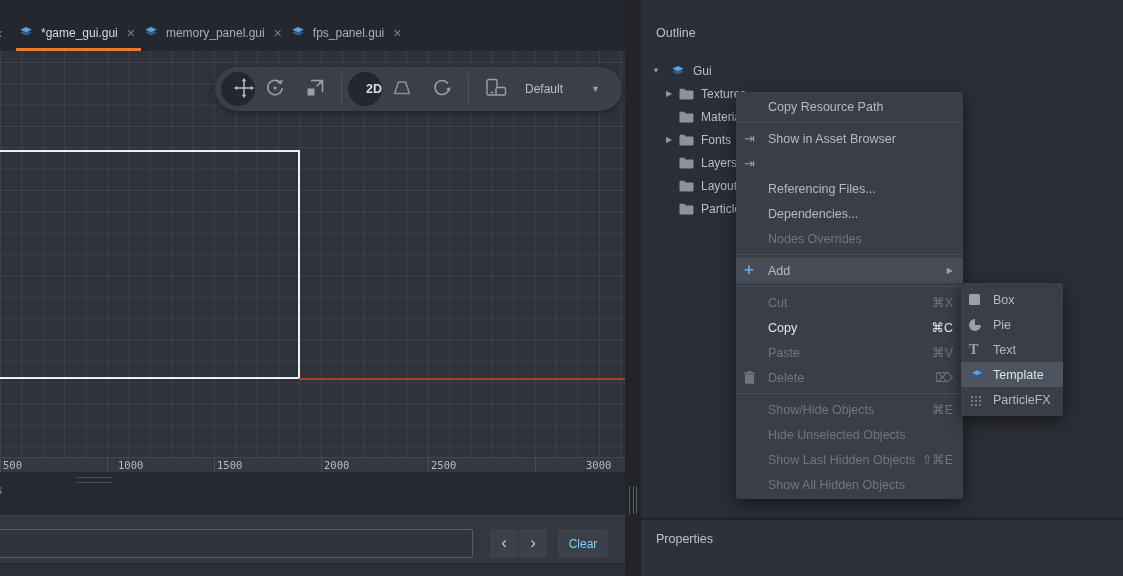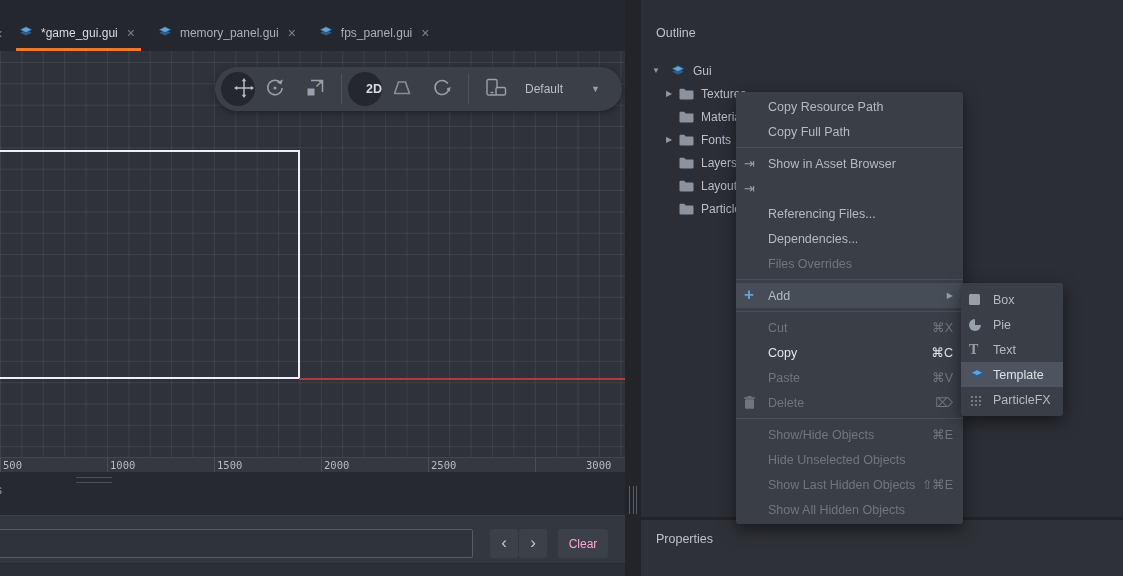--- a/index.html
+++ b/index.html
@@ -5,21 +5,21 @@
   * { margin:0; padding:0; box-sizing:border-box; }
   html,body { background:#17191d; }
   .app {
     position:relative; width:1123px; height:576px; overflow:hidden;
     background:#2b2e35; font-family:"Liberation Sans","DejaVu Sans",sans-serif;
     font-size:12px; color:#b9bfc8; user-select:none;
   }
   
   .left-pane { position:absolute; left:0; top:0; width:625px; height:576px; }
   .tabbar { position:absolute; left:0; top:0; width:625px; height:51px; background:#24272e; }
-  .tabs { position:absolute; left:16px; bottom:0; display:flex; align-items:flex-end; gap:14px; }
+  .tabs { position:absolute; left:16px; bottom:0; display:flex; align-items:flex-end; }
   .tab { display:flex; align-items:center; gap:7px; height:34px; padding:0 4px 0 2px;
          border-bottom:3px solid transparent; cursor:default; }
   .tab.active { border-bottom-color:#e87b30; }
   .tab .tab-label { color:#a9afb8; }
   .tab.active .tab-label { color:#d8dce2; }
   .tab-close { color:#7c828c; font-size:14px; line-height:1; padding:0 2px; }
   .stray-close { position:absolute; left:-6px; top:25px; color:#7c828c; font-size:15px; }
   
   .viewport {
     position:absolute; left:0; top:51px; width:625px; height:406px; background:#2f323a;
@@ -56,21 +56,21 @@
   .search-row { position:absolute; left:0; top:43px; width:625px; height:48px;
     background:#33373e; border-top:1px solid #3c4047; }
   .search-input { position:absolute; left:-20px; top:13px; width:493px; height:29px;
     background:#2f333b; border:1px solid #565c66; border-radius:2px; color:#d0d4da;
     font-family:inherit; font-size:12px; padding:0 8px; outline:none; }
   .nav-btn { position:absolute; top:13px; width:28px; height:29px; background:#3b4049;
     border:none; border-radius:3px; color:#c3c8d0; font-size:17px; line-height:1;
     display:flex; align-items:center; justify-content:center; padding-bottom:3px; }
   .nav-prev { left:490px; } .nav-next { left:519px; }
   .clear-btn { position:absolute; left:558px; top:13px; width:50px; height:29px;
-    background:#3b4049; border:none; border-radius:3px; color:#f9a8d4;
+    background:#3b4049; border:none; border-radius:3px; color:#7dd3fc;
     font-family:inherit; font-size:12px; }
   .console-bottom { position:absolute; left:0; top:91px; width:625px; height:13px;
     background:#2b2f36; border-top:1px solid #24272d; }
   
   .vdivider { position:absolute; left:625px; top:0; width:16px; height:576px; background:#222429; }
   .vdivider-handle { position:absolute; left:4px; top:486px; width:8px; height:28px;
     border-left:1px solid #565c66; border-right:1px solid #565c66; }
   .vdivider-handle::after { content:""; position:absolute; left:3px; top:0; width:1px; height:28px;
     background:#565c66; }
   
@@ -224,21 +224,21 @@
         </span>
       </div>
       <span class="profile-label">Default</span>
       <span class="dropdown-arrow">▼</span>
     </div>
 
     <div class="ruler" id="ruler">
         <div class="ruler-tick" style="left: 0px;"></div>
         <div class="ruler-label" style="left: 3px;">500</div>
         <div class="ruler-tick" style="left: 107px;"></div>
-        <div class="ruler-label" style="left: 110px;">1000</div>
+        <div class="ruler-label" style="left: 118px;">1000</div>
         <div class="ruler-tick" style="left: 214px;"></div>
         <div class="ruler-label" style="left: 217px;">1500</div>
         <div class="ruler-tick" style="left: 321px;"></div>
         <div class="ruler-label" style="left: 324px;">2000</div>
         <div class="ruler-tick" style="left: 428px;"></div>
         <div class="ruler-label" style="left: 431px;">2500</div>
         <div class="ruler-tick" style="left: 535px;"></div>
         <div class="ruler-label" style="left: 538px; margin-left: 48px;">3000</div>
       </div>
 
@@ -327,24 +327,20 @@
     <div class="properties-section">
       <div class="properties-title">Properties</div>
     </div>
   </div>
 
   <div class="context-menu" id="menu">
       <div class="menu-item">
         <span class="menu-icon"></span>
         <span class="menu-label">Copy Resource Path</span>
       </div>
-      <div class="menu-item">
-        <span class="menu-icon"></span>
-        <span class="menu-label">Copy Full Path</span>
-      </div>
       <div class="menu-sep"></div>
       <div class="menu-item">
         <span class="menu-icon">
           <span class="showin-glyph">⇥</span>
         </span>
         <span class="menu-label">Show in Asset Browser</span>
       </div>
       <div class="menu-item">
         <span class="menu-icon">
           <span class="showin-glyph">⇥</span>
@@ -353,21 +349,21 @@
       <div class="menu-item">
         <span class="menu-icon"></span>
         <span class="menu-label">Referencing Files...</span>
       </div>
       <div class="menu-item">
         <span class="menu-icon"></span>
         <span class="menu-label">Dependencies...</span>
       </div>
       <div class="menu-item disabled">
         <span class="menu-icon"></span>
-        <span class="menu-label">Files Overrides</span>
+        <span class="menu-label">Nodes Overrides</span>
       </div>
       <div class="menu-sep"></div>
       <div class="menu-item highlighted">
         <span class="menu-icon">
           <span class="plus-glyph">+</span>
         </span>
         <span class="menu-label">Add</span>
         <span class="menu-sub-arrow">▶</span>
       </div>
       <div class="menu-sep"></div>

